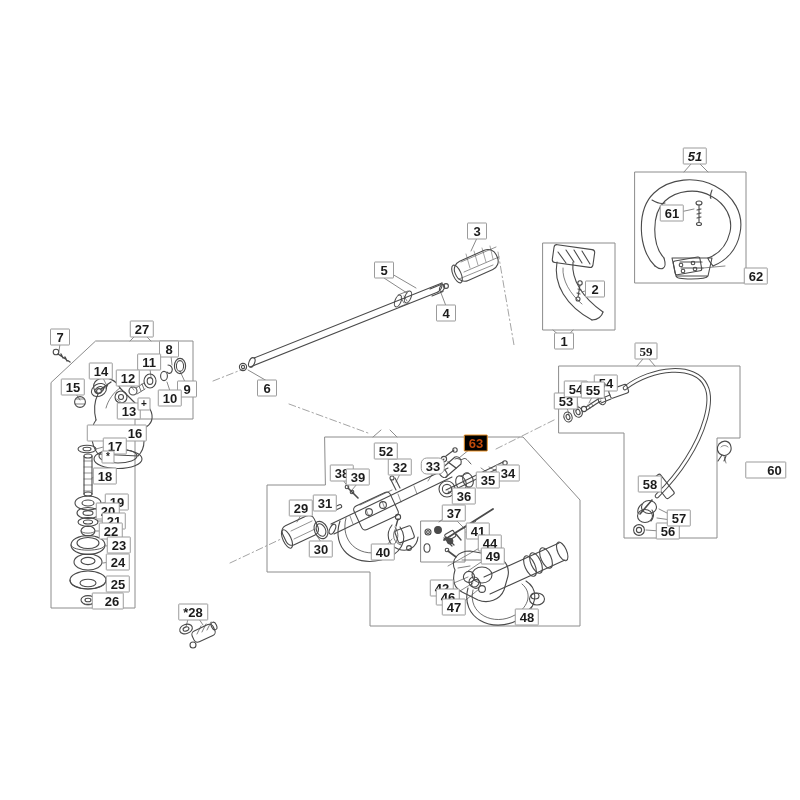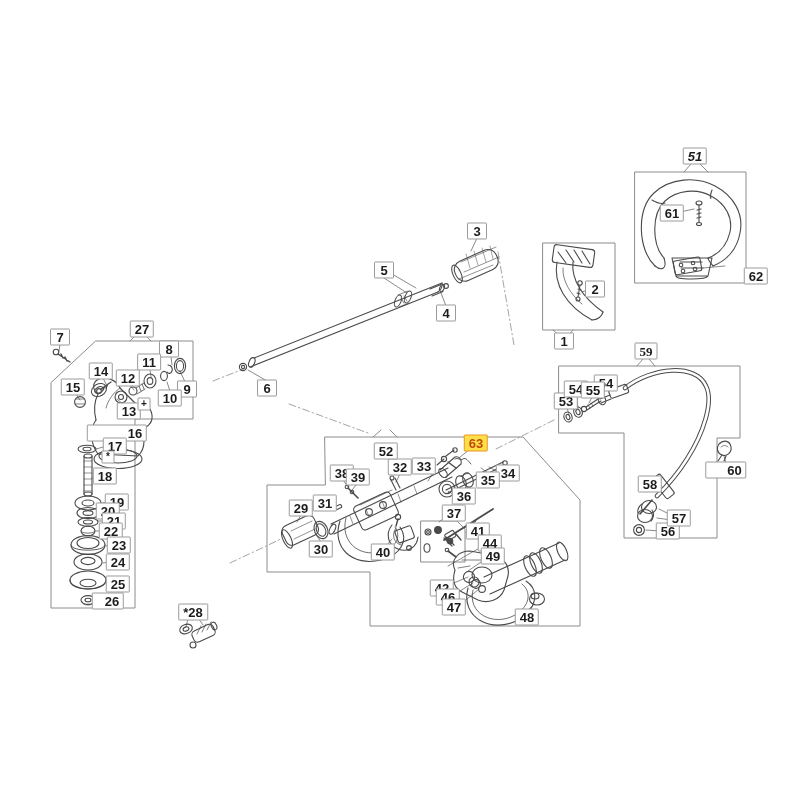--- a/index.html
+++ b/index.html
@@ -7,21 +7,21 @@
          font-family:"Liberation Sans","DejaVu Sans",sans-serif;}
   #drawing{position:absolute;left:0;top:0;}
   .plabel{
     position:absolute;transform:translate(-50%,-50%);
     background:#ffffff;border:1px solid #9b9b9b;
     color:#1c1c1c;font-size:13px;font-weight:600;line-height:15px;
     padding:0 4px;min-width:10px;text-align:center;
     border-radius:1px;white-space:nowrap;cursor:pointer;
   }
   .plabel.hl{
-    background:#fde047;border-color:#ef9326;color:#C14A0B;
+    background:#000000;border-color:#ef9326;color:#C14A0B;
   }
   .pmarker{
     position:absolute;transform:translate(-50%,-50%);
     background:#ffffff;border:1px solid #9b9b9b;
     color:#1c1c1c;font-size:10px;font-weight:700;line-height:10px;
     width:11px;height:11px;text-align:center;border-radius:1px;
   }
 </style>
 </head>
 <body>
@@ -443,21 +443,21 @@
       <div class="plabel" style="left: 119px; top: 545px;">23</div>
       <div class="plabel" style="left: 118px; top: 562px;">24</div>
       <div class="plabel" style="left: 118px; top: 584px;">25</div>
       <div class="plabel" style="left: 108px; top: 601px; padding-left: 12px;">26</div>
       <div class="plabel" style="left: 142px; top: 329px;">27</div>
       <div class="plabel" style="left: 193px; top: 612px;">*28</div>
       <div class="plabel" style="left: 301px; top: 508px;">29</div>
       <div class="plabel" style="left: 321px; top: 549px;">30</div>
       <div class="plabel" style="left: 325px; top: 503px;">31</div>
       <div class="plabel" style="left: 400px; top: 467px;">32</div>
-      <div class="plabel" style="left: 424px; top: 466px;">33</div>
+      <div class="plabel" style="left: 433px; top: 466px; border-radius: 6px;">33</div>
       <div class="plabel" style="left: 508px; top: 473px;">34</div>
       <div class="plabel" style="left: 488px; top: 480px;">35</div>
       <div class="plabel" style="left: 464px; top: 496px;">36</div>
       <div class="plabel" style="left: 454px; top: 513px;">37</div>
       <div class="plabel" style="left: 342px; top: 473px;">38</div>
       <div class="plabel" style="left: 358px; top: 477px;">39</div>
       <div class="plabel" style="left: 383px; top: 552px;">40</div>
       <div class="plabel" style="left: 478px; top: 531px;">41</div>
       <div class="plabel" style="left: 442px; top: 588px;">42</div>
       <div class="plabel" style="left: 490px; top: 543px;">44</div>
@@ -468,21 +468,21 @@
       <div class="plabel" style="left: 695px; top: 156px; font-style: italic;">51</div>
       <div class="plabel" style="left: 386px; top: 420px; margin-top: 31px;">52</div>
       <div class="plabel" style="left: 566px; top: 401px;">53</div>
       <div class="plabel" style="left: 576px; top: 389px;">54</div>
       <div class="plabel" style="left: 606px; top: 383px;">54</div>
       <div class="plabel" style="left: 593px; top: 390px;">55</div>
       <div class="plabel" style="left: 668px; top: 531px;">56</div>
       <div class="plabel" style="left: 679px; top: 518px;">57</div>
       <div class="plabel" style="left: 650px; top: 484px;">58</div>
       <div class="plabel" style="left: 646px; top: 351px; font-family: Liberation Serif, serif;">59</div>
-      <div class="plabel" style="left: 726px; top: 470px; padding-left: 21px;">60</div>
+      <div class="plabel" style="left: 766px; top: 470px; padding-left: 21px;">60</div>
       <div class="plabel" style="left: 672px; top: 213px;">61</div>
       <div class="plabel" style="left: 731px; top: 276px; margin-left: 25px;">62</div>
       <div class="plabel hl" style="left: 476px; top: 443px;">63</div>
       <div class="pmarker" style="left: 144px; top: 404px;">+</div>
       <div class="pmarker" style="left: 108px; top: 457px;">*</div>
     </div>
 
 </div>
 
 </body></html>

